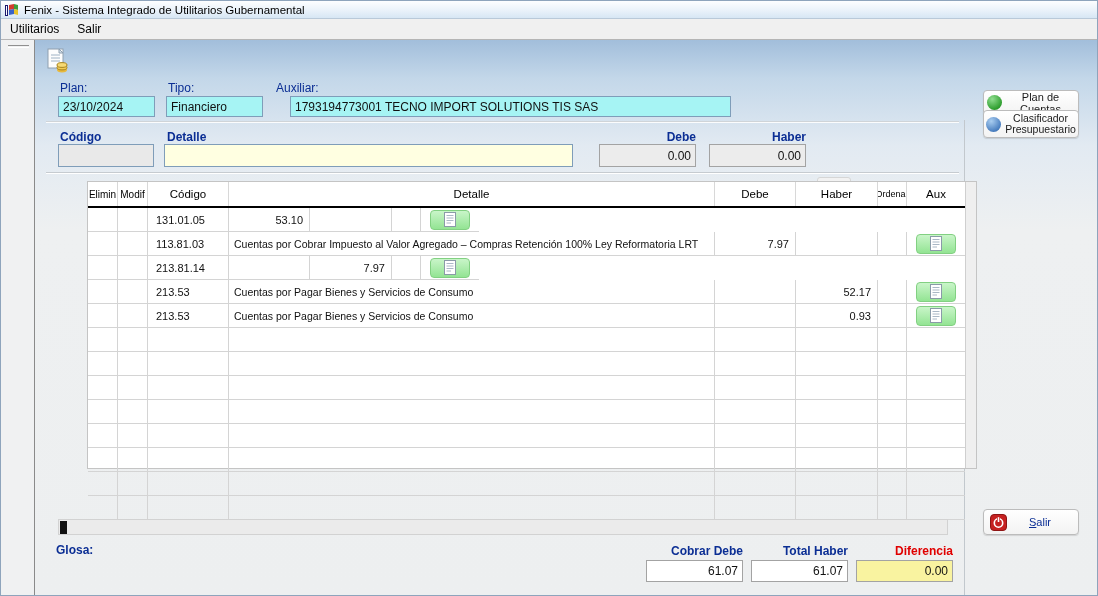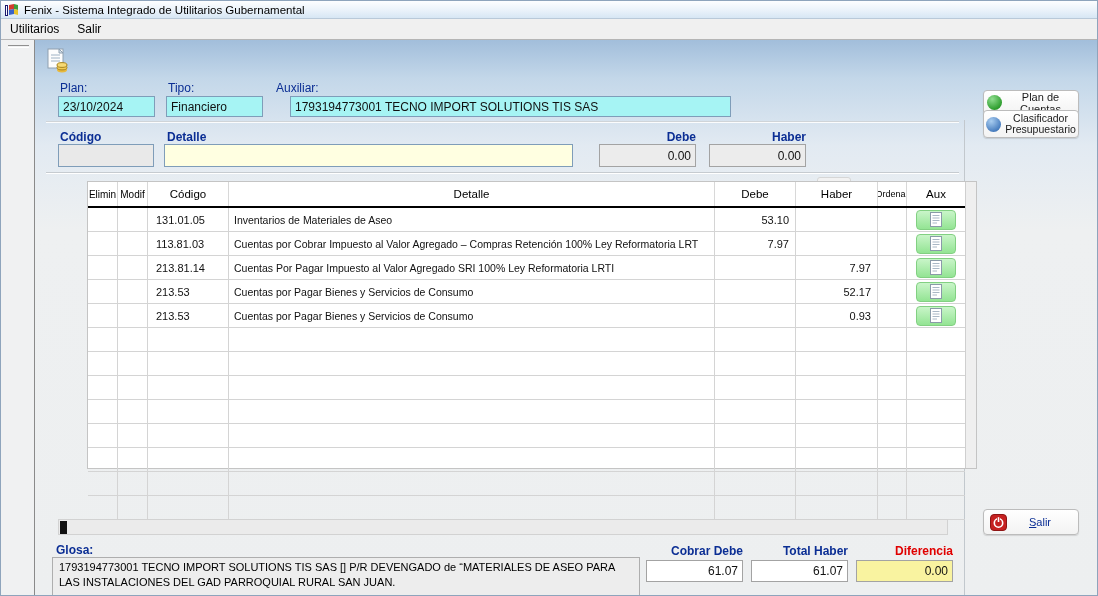--- a/index.html
+++ b/index.html
@@ -168,21 +168,20 @@
         <div class="th" style="width:81px;">Debe</div>
         <div class="th" style="width:82px;">Haber</div>
         <div class="th" style="width:29px; font-size:9px;">Ordenar</div>
         <div class="th" style="width:58px; border-right:none;">Aux</div>
       </div>
       <div>
           <div class="trow">
             <div class="td" style="width: 30px;"></div>
             <div class="td" style="width: 30px;"></div>
             <div class="td codigo" style="width: 81px;">131.01.05</div>
-            <div class="td detalle" style="width: 486px;">Inventarios de Materiales de Aseo</div>
             <div class="td num" style="width: 81px;">53.10</div>
             <div class="td num" style="width: 82px;"></div>
             <div class="td" style="width: 29px;"></div>
             <div class="td aux-cell" style="width: 58px; border-right: none;">
   <button class="aux-btn">
     <svg width="12" height="15" viewBox="0 0 12 15">
       <rect x="0.5" y="0.5" width="11" height="14" fill="#ffffff" stroke="#8a9aa8"></rect>
       <line x1="2.5" y1="3.5" x2="9.5" y2="3.5" stroke="#aab8c6"></line>
       <line x1="2.5" y1="6" x2="9.5" y2="6" stroke="#aab8c6"></line>
       <line x1="2.5" y1="8.5" x2="9.5" y2="8.5" stroke="#aab8c6"></line>
@@ -208,21 +207,20 @@
       <line x1="2.5" y1="8.5" x2="9.5" y2="8.5" stroke="#aab8c6"></line>
       <line x1="2.5" y1="11" x2="7" y2="11" stroke="#aab8c6"></line>
     </svg>
   </button>
 </div>
           </div>
           <div class="trow">
             <div class="td" style="width: 30px;"></div>
             <div class="td" style="width: 30px;"></div>
             <div class="td codigo" style="width: 81px;">213.81.14</div>
-            <div class="td detalle" style="width: 486px;">Cuentas Por Pagar Impuesto al Valor Agregado SRI 100% Ley Reformatoria LRTI</div>
             <div class="td num" style="width: 81px;"></div>
             <div class="td num" style="width: 82px;">7.97</div>
             <div class="td" style="width: 29px;"></div>
             <div class="td aux-cell" style="width: 58px; border-right: none;">
   <button class="aux-btn">
     <svg width="12" height="15" viewBox="0 0 12 15">
       <rect x="0.5" y="0.5" width="11" height="14" fill="#ffffff" stroke="#8a9aa8"></rect>
       <line x1="2.5" y1="3.5" x2="9.5" y2="3.5" stroke="#aab8c6"></line>
       <line x1="2.5" y1="6" x2="9.5" y2="6" stroke="#aab8c6"></line>
       <line x1="2.5" y1="8.5" x2="9.5" y2="8.5" stroke="#aab8c6"></line>
@@ -354,21 +352,20 @@
         </div>
     </div>
     <div class="vscroll"></div>
   </div>
 
   <div class="hscroll">
     <div class="hthumb"></div>
   </div>
 
   <span class="lbl b" style="left:55px; top:503px;">Glosa:</span>
-  <div class="glosa-box">1793194773001 TECNO IMPORT SOLUTIONS TIS SAS  [] P/R DEVENGADO de “MATERIALES DE ASEO PARA LAS INSTALACIONES DEL GAD PARROQUIAL RURAL SAN JUAN.</div>
 
   <span class="lbl b" style="left:645px; top:504px; width:97px; text-align:right;">Cobrar Debe</span>
   <div class="field white-num" style="left:645px; top:520px; width:97px; height:22px;">61.07</div>
 
   <span class="lbl b" style="left:750px; top:504px; width:97px; text-align:right;">Total Haber</span>
   <div class="field white-num" style="left:750px; top:520px; width:97px; height:22px;">61.07</div>
 
   <span class="lbl red" style="left:855px; top:504px; width:97px; text-align:right;">Diferencia</span>
   <div class="field dif-num" style="left:855px; top:520px; width:97px; height:22px;">0.00</div>
 

